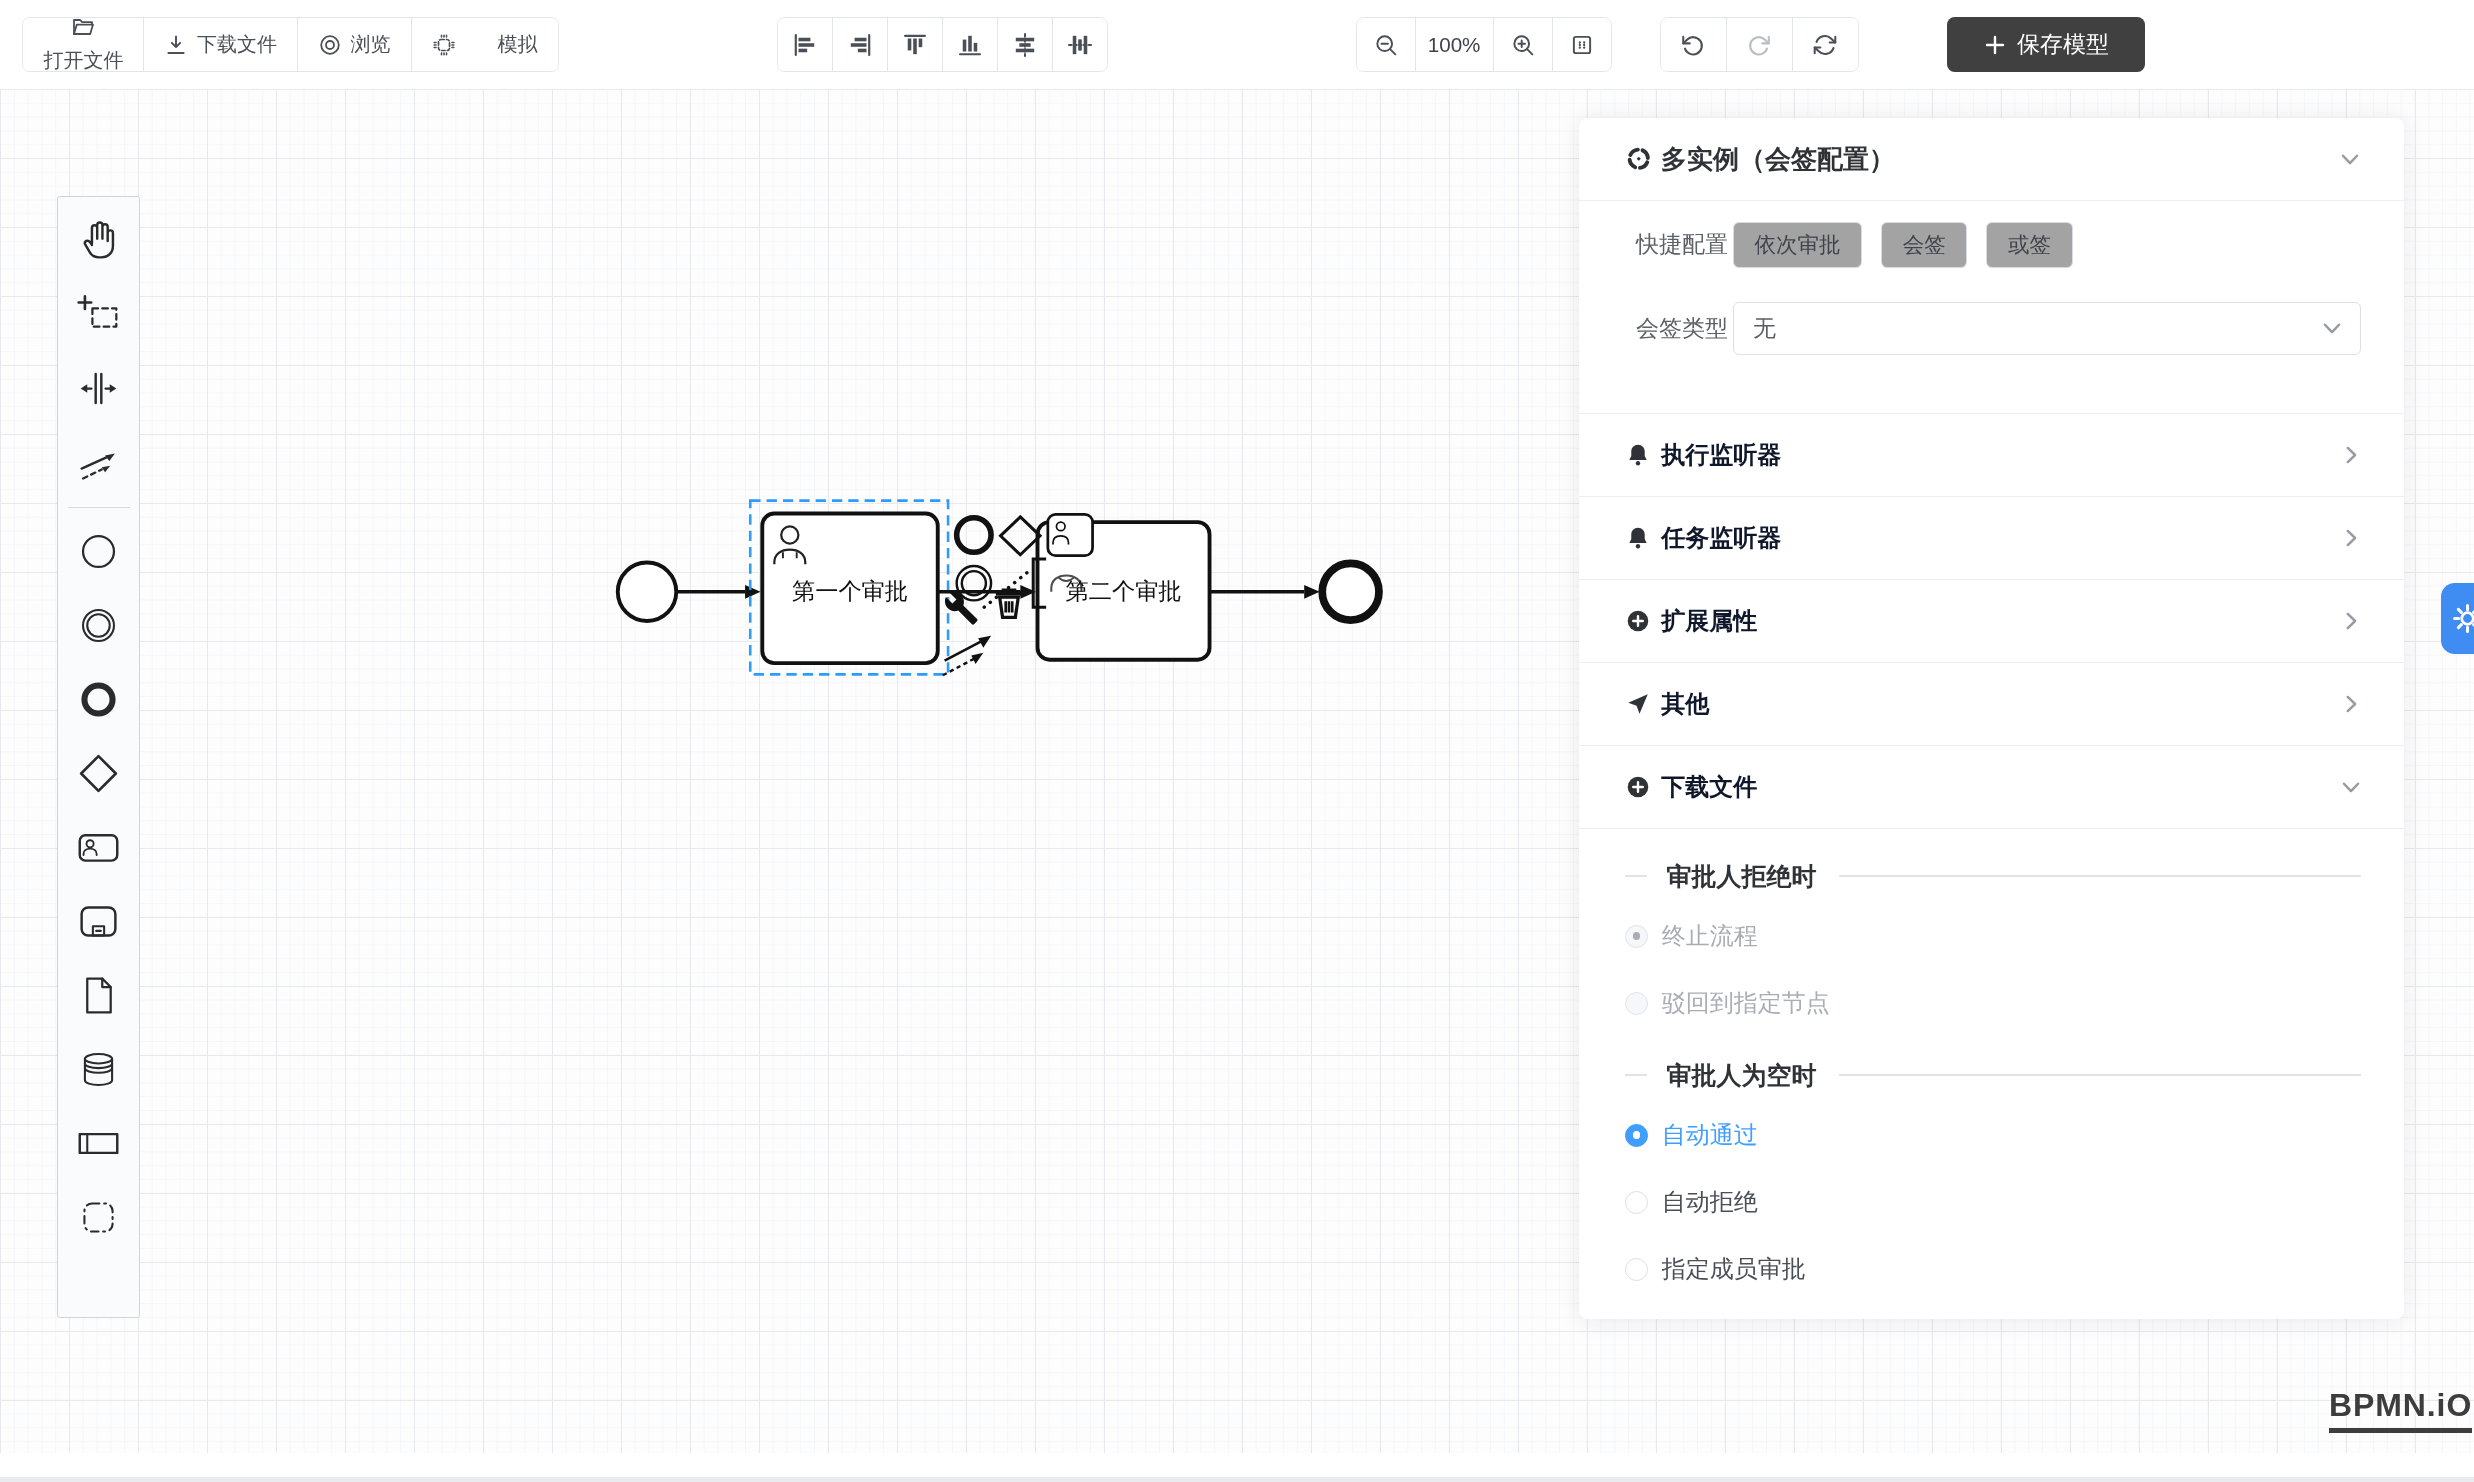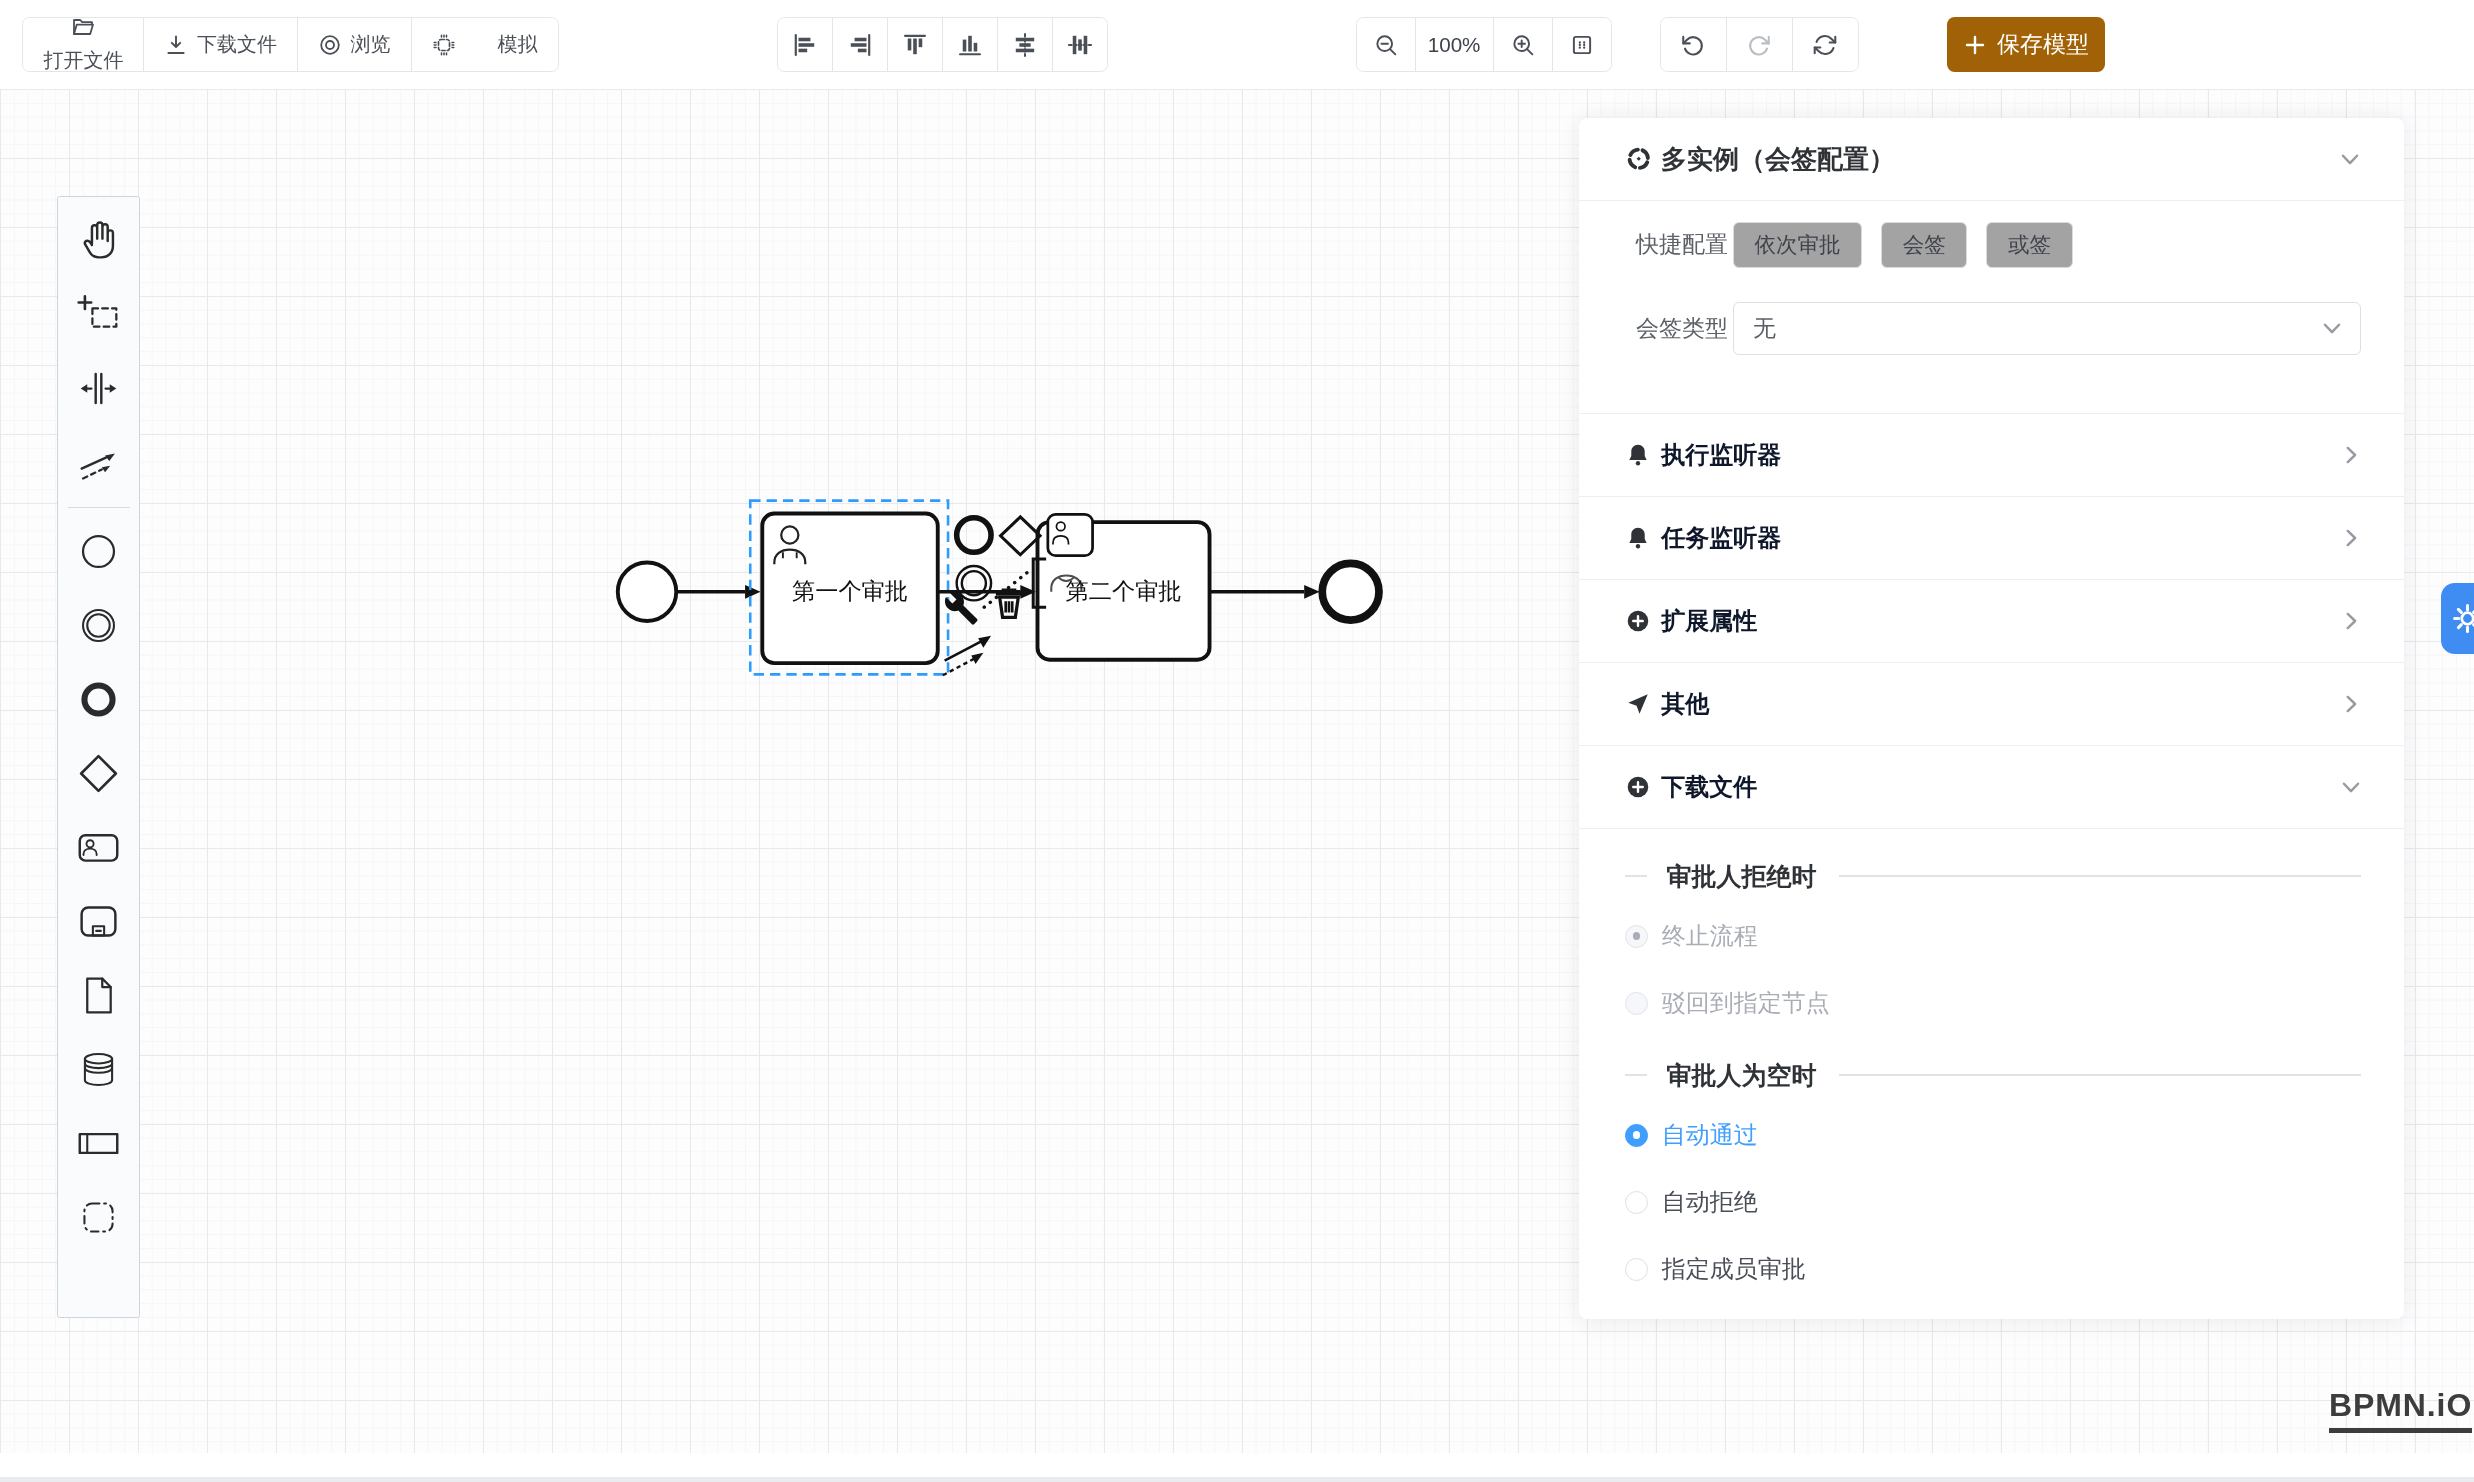--- a/index.html
+++ b/index.html
@@ -17,21 +17,21 @@
   justify-content:center;cursor:pointer}
 .tb-group>*:last-child{border-right:none}
 .tb-btn{gap:8.6px;padding:0 20px;font-size:20px;color:#4b4f57;white-space:nowrap}
 .tb-btn .icon{color:#4b4f57}
 .tb-cell{width:54px;color:#4b4f57}
 .tb-cell.z{width:58px}
 .tb-cell.h{width:65px}
 .tb-cell.disabled{color:#b9bdc4}
 .zoom-level{width:77px;font-size:20.6px;color:#3f434c;display:flex;align-items:center;justify-content:center}
 .g1{margin-left:22.4px}.g2{margin-left:218px}.g3{margin-left:248px}.g4{margin-left:48px}
-.save-btn{margin-left:88px;height:55px;padding:0 16px;background:#a16207;border:none;
+.save-btn{margin-left:88px;height:55px;padding:0 36px;background:#404040;border:none;
   border-radius:7.7px;color:#fff;font-size:23px;display:flex;align-items:center;gap:10.3px;cursor:pointer}
 
 
 .canvas{position:absolute;left:0;top:89px;width:2475px;height:1364px;background-color:#fdfdfe;
   background-image:
     linear-gradient(#e7e9ec 0.9px,transparent 0.9px),linear-gradient(90deg,#e7e9ec 0.9px,transparent 0.9px),
     linear-gradient(#f5f6f8 0.9px,transparent 0.9px),linear-gradient(90deg,#f5f6f8 0.9px,transparent 0.9px);
   background-size:69px 69px,69px 69px,13.8px 13.8px,13.8px 13.8px;z-index:1}
 .footer{position:absolute;left:0;bottom:0;width:2475px;height:28px;background:#fff;
   border-bottom:5.2px solid #e9ebf1;box-sizing:border-box;z-index:2}

